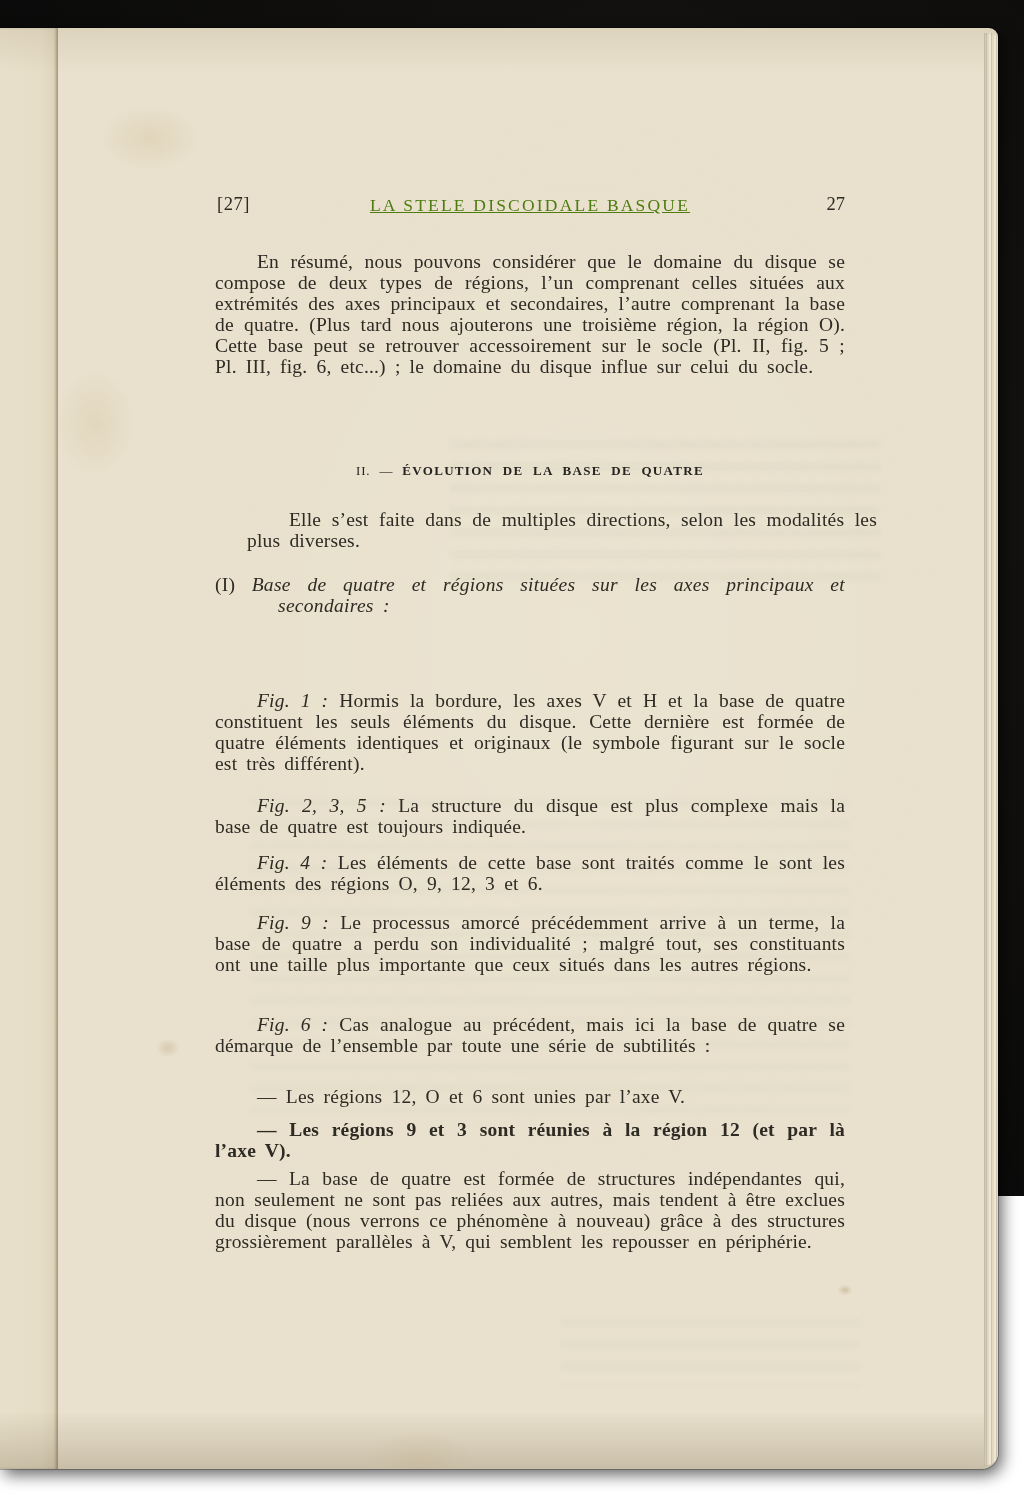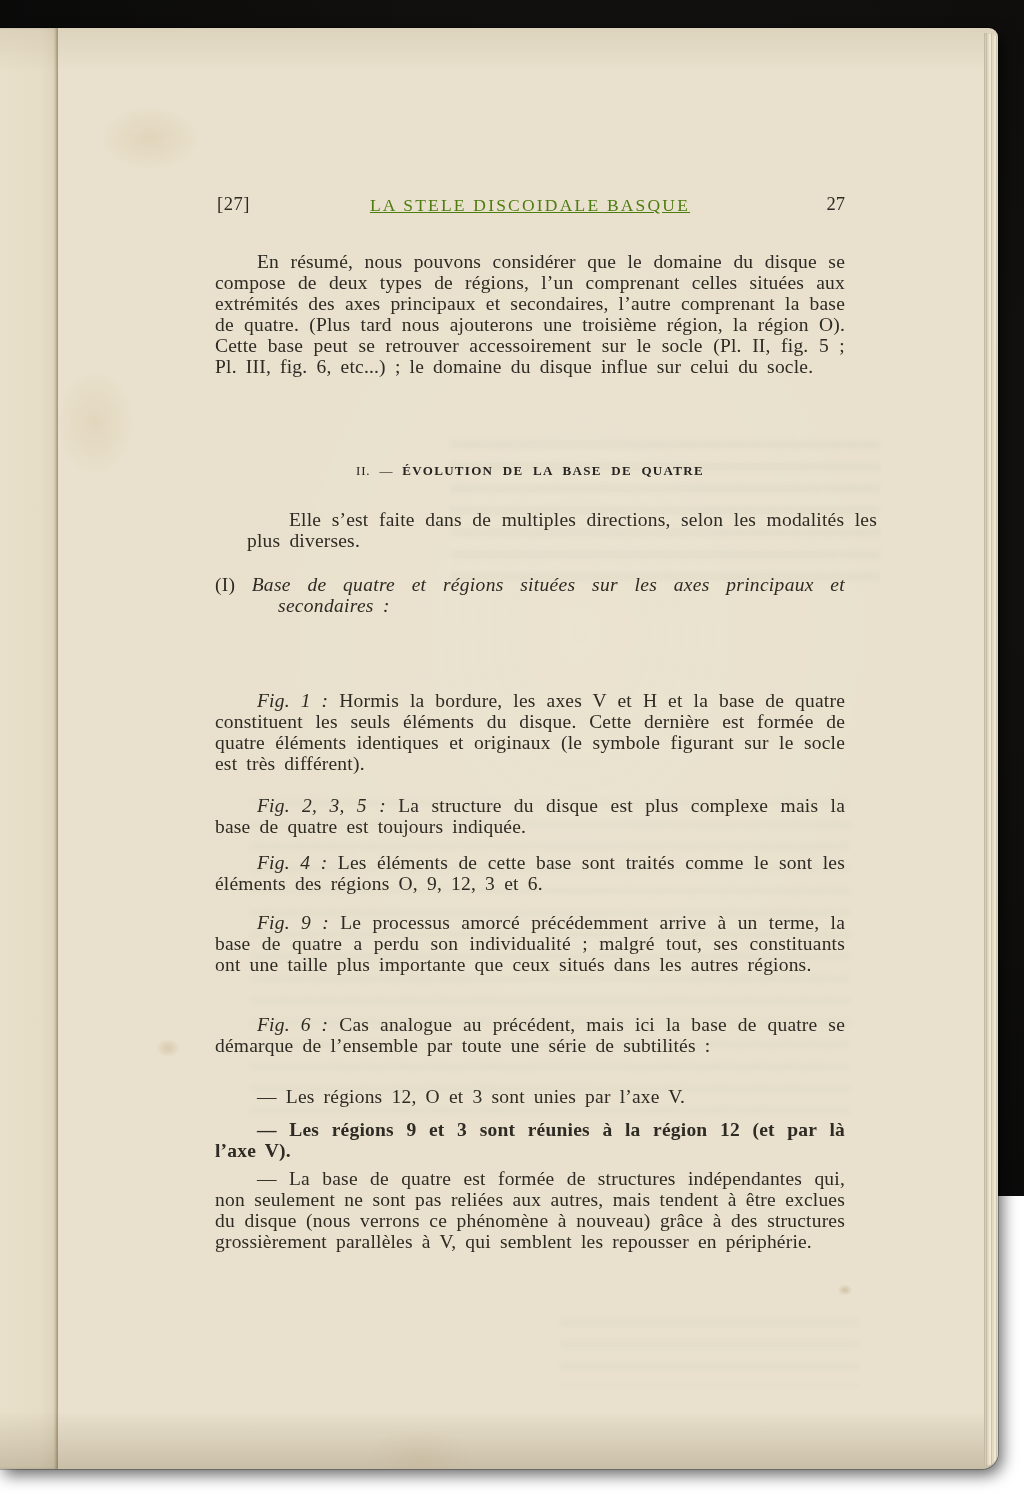--- a/index.html
+++ b/index.html
@@ -181,19 +181,19 @@
       <p class="para indent p-fig1"><i>Fig. 1 :</i> <span>Hormis la bordure, les axes V et H et la base de quatre constituent les seuls éléments du disque. Cette dernière est formée de quatre éléments identiques et originaux (le symbole figurant sur le socle est très différent).</span></p>
 
       <p class="para indent p-fig235"><i>Fig. 2, 3, 5 :</i> <span>La structure du disque est plus complexe mais la base de quatre est toujours indiquée.</span></p>
 
       <p class="para indent p-fig4"><i>Fig. 4 :</i> <span>Les éléments de cette base sont traités comme le sont les éléments des régions O, 9, 12, 3 et 6.</span></p>
 
       <p class="para indent p-fig7"><i>Fig. 9 :</i> <span>Le processus amorcé précédemment arrive à un terme, la base de quatre a perdu son individualité ; malgré tout, ses constituants ont une taille plus importante que ceux situés dans les autres régions.</span></p>
 
       <p class="para indent p-fig6"><i>Fig. 6 :</i> <span>Cas analogue au précédent, mais ici la base de quatre se démarque de l’ensemble par toute une série de subtilités :</span></p>
 
-      <p class="para indent p-dash1">— Les régions 12, O et 3 sont unies par l’axe V.</p>
+      <p class="para indent p-dash1">— Les régions 12, O et 6 sont unies par l’axe V.</p>
       <p class="para indent p-dash2">— Les régions 9 et 3 sont réunies à la région 12 (et par là l’axe V).</p>
       <p class="para indent p-dash3">— La base de quatre est formée de structures indépendantes qui, non seulement ne sont pas reliées aux autres, mais tendent à être exclues du disque (nous verrons ce phénomène à nouveau) grâce à des structures grossièrement parallèles à V, qui semblent les repousser en périphérie.</p>
 
     </div>
   </div>
 </div>
 
 </body></html>

